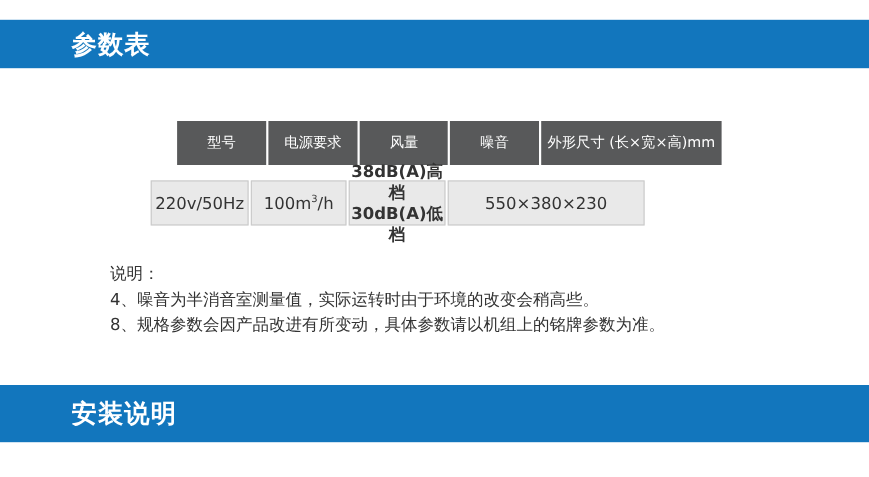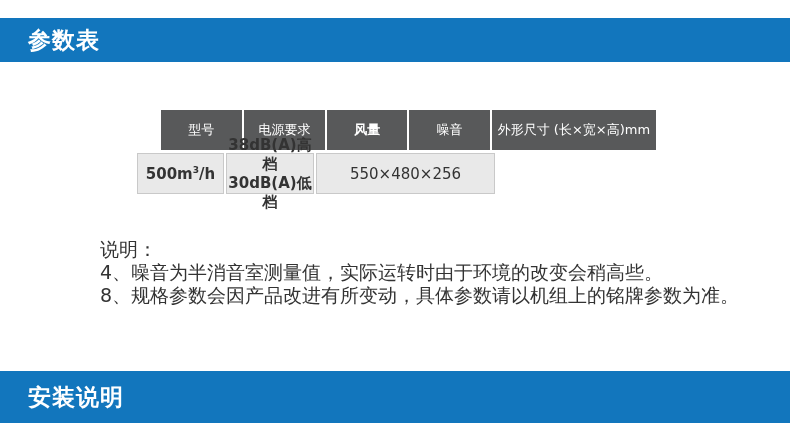--- a/index.html
+++ b/index.html
@@ -23,34 +23,34 @@
     left: 0;
     width: 790px;
     background: var(--accent-blue);
     display: flex;
     align-items: center;
   }
   .section-bar .bar-title {
     color: var(--bar-text);
     font-size: 23px;
     font-weight: bold;
-    padding-left: 28px;
+    padding-left: 65px;
     letter-spacing: 1px;
   }
   #bar-parameters { top: 18px; height: 44px; }
-  #bar-installation { top: 371px; height: 52px; }
+  #bar-installation { top: 350px; height: 52px; }
 
   .spec-table {
     position: absolute;
     left: 137px;
     top: 110px;
     width: 519px;
   }
   .t-row { display: flex; gap: 2px; }
-  .t-row.header { height: 40px; margin-bottom: 3px; padding-left: 24px; }
+  .t-row.header { height: 40px; margin-bottom: 14px; padding-left: 24px; }
   .t-row.data { height: 41px; }
   .t-cell {
     display: flex;
     flex-direction: column;
     align-items: center;
     justify-content: center;
     text-align: center;
   }
   .header .t-cell {
     background: var(--table-header-bg);
@@ -58,32 +58,32 @@
     font-size: 13px;
   }
   .data .t-cell {
     background: var(--table-row-bg);
     border: 1px solid var(--table-row-border);
     color: var(--body-text);
     font-size: 15px;
   }
   .col-1 { width: 88px; }
   .col-2 { width: 89px; }
-  .col-3 { width: 87px; font-weight: bold; }
+  .col-3 { width: 87px; }
   .col-4 { width: 88px; }
   .col-5 { width: 179px; }
   .cell-model { font-size: 18px; letter-spacing: 0.5px; }
   .cell-noise { font-weight: 600; line-height: 19px; font-size: 14.5px; }
   .sup { font-size: 9px; vertical-align: super; line-height: 0; }
 
   .notes {
     position: absolute;
     left: 100px;
     top: 238px;
-    font-size: 19px;
+    font-size: 15px;
     line-height: 23px;
     color: var(--body-text);
   }
 
 </style>
 </head>
 <body>
 
 <div class="section-bar" id="bar-parameters">
   <span class="bar-title">参数表</span>
@@ -91,28 +91,29 @@
 
 <div class="spec-table">
   <div class="t-row header">
     <div class="t-cell col-1">型号</div>
     <div class="t-cell col-2">电源要求</div>
     <div class="t-cell col-3">风量</div>
     <div class="t-cell col-4">噪音</div>
     <div class="t-cell col-5">外形尺寸 (长×宽×高)mm</div>
   </div>
   <div class="t-row data">
+    <div class="t-cell col-2">220v/50Hz</div>
     <div class="t-cell col-3">
-      <span><span>500m</span><span class="sup">3</span><span>/h</span></span>
+      <span><span>100m</span><span class="sup">3</span><span>/h</span></span>
     </div>
     <div class="t-cell col-4 cell-noise">
       <span>38dB(A)高档</span>
       <span>30dB(A)低档</span>
     </div>
-    <div class="t-cell col-5">550×480×256</div>
+    <div class="t-cell col-5">550×380×230</div>
   </div>
 </div>
 
 <div class="notes">
   <div>说明：</div>
   <div>4、噪音为半消音室测量值，实际运转时由于环境的改变会稍高些。</div>
   <div>8、规格参数会因产品改进有所变动，具体参数请以机组上的铭牌参数为准。</div>
 </div>
 
 <div class="section-bar" id="bar-installation">

